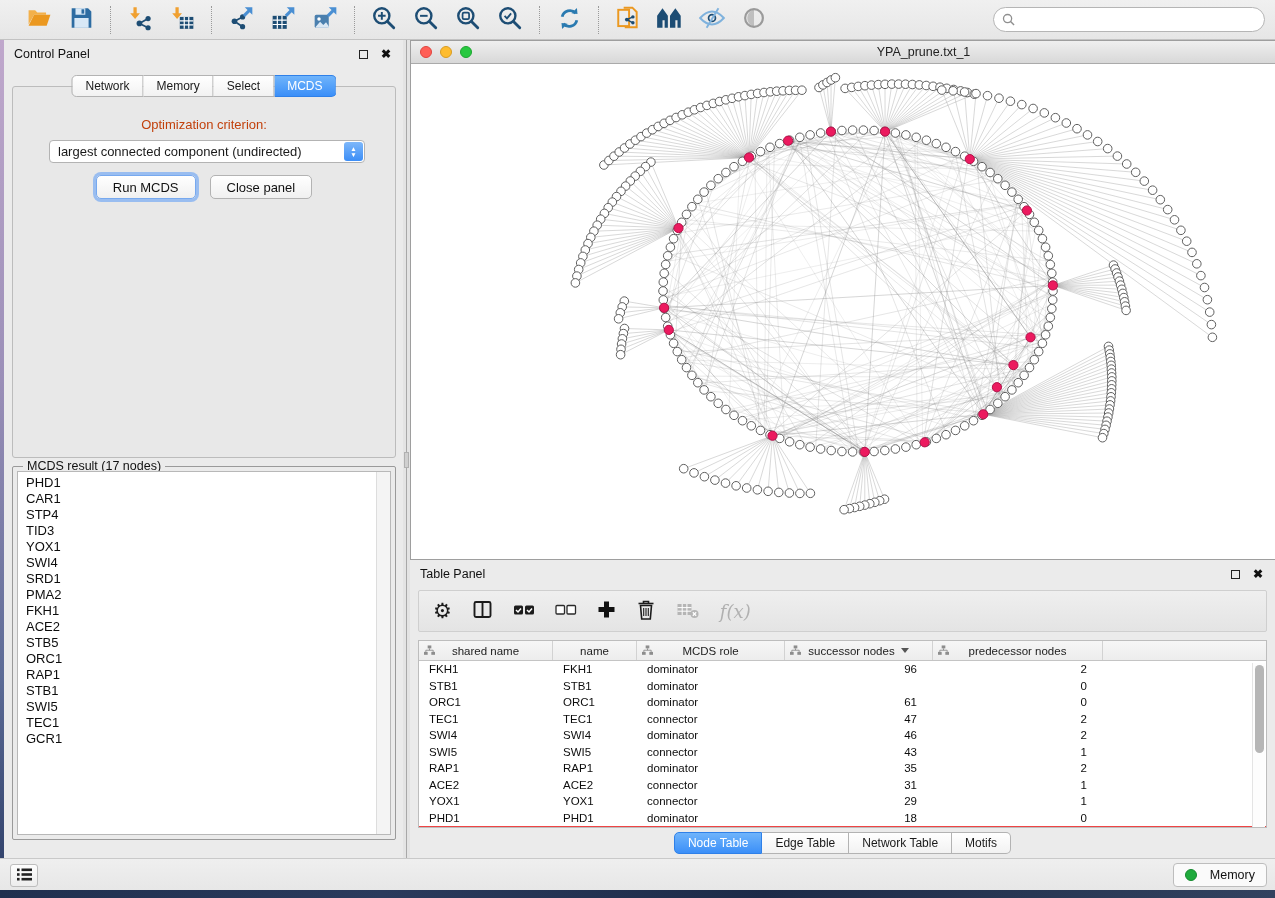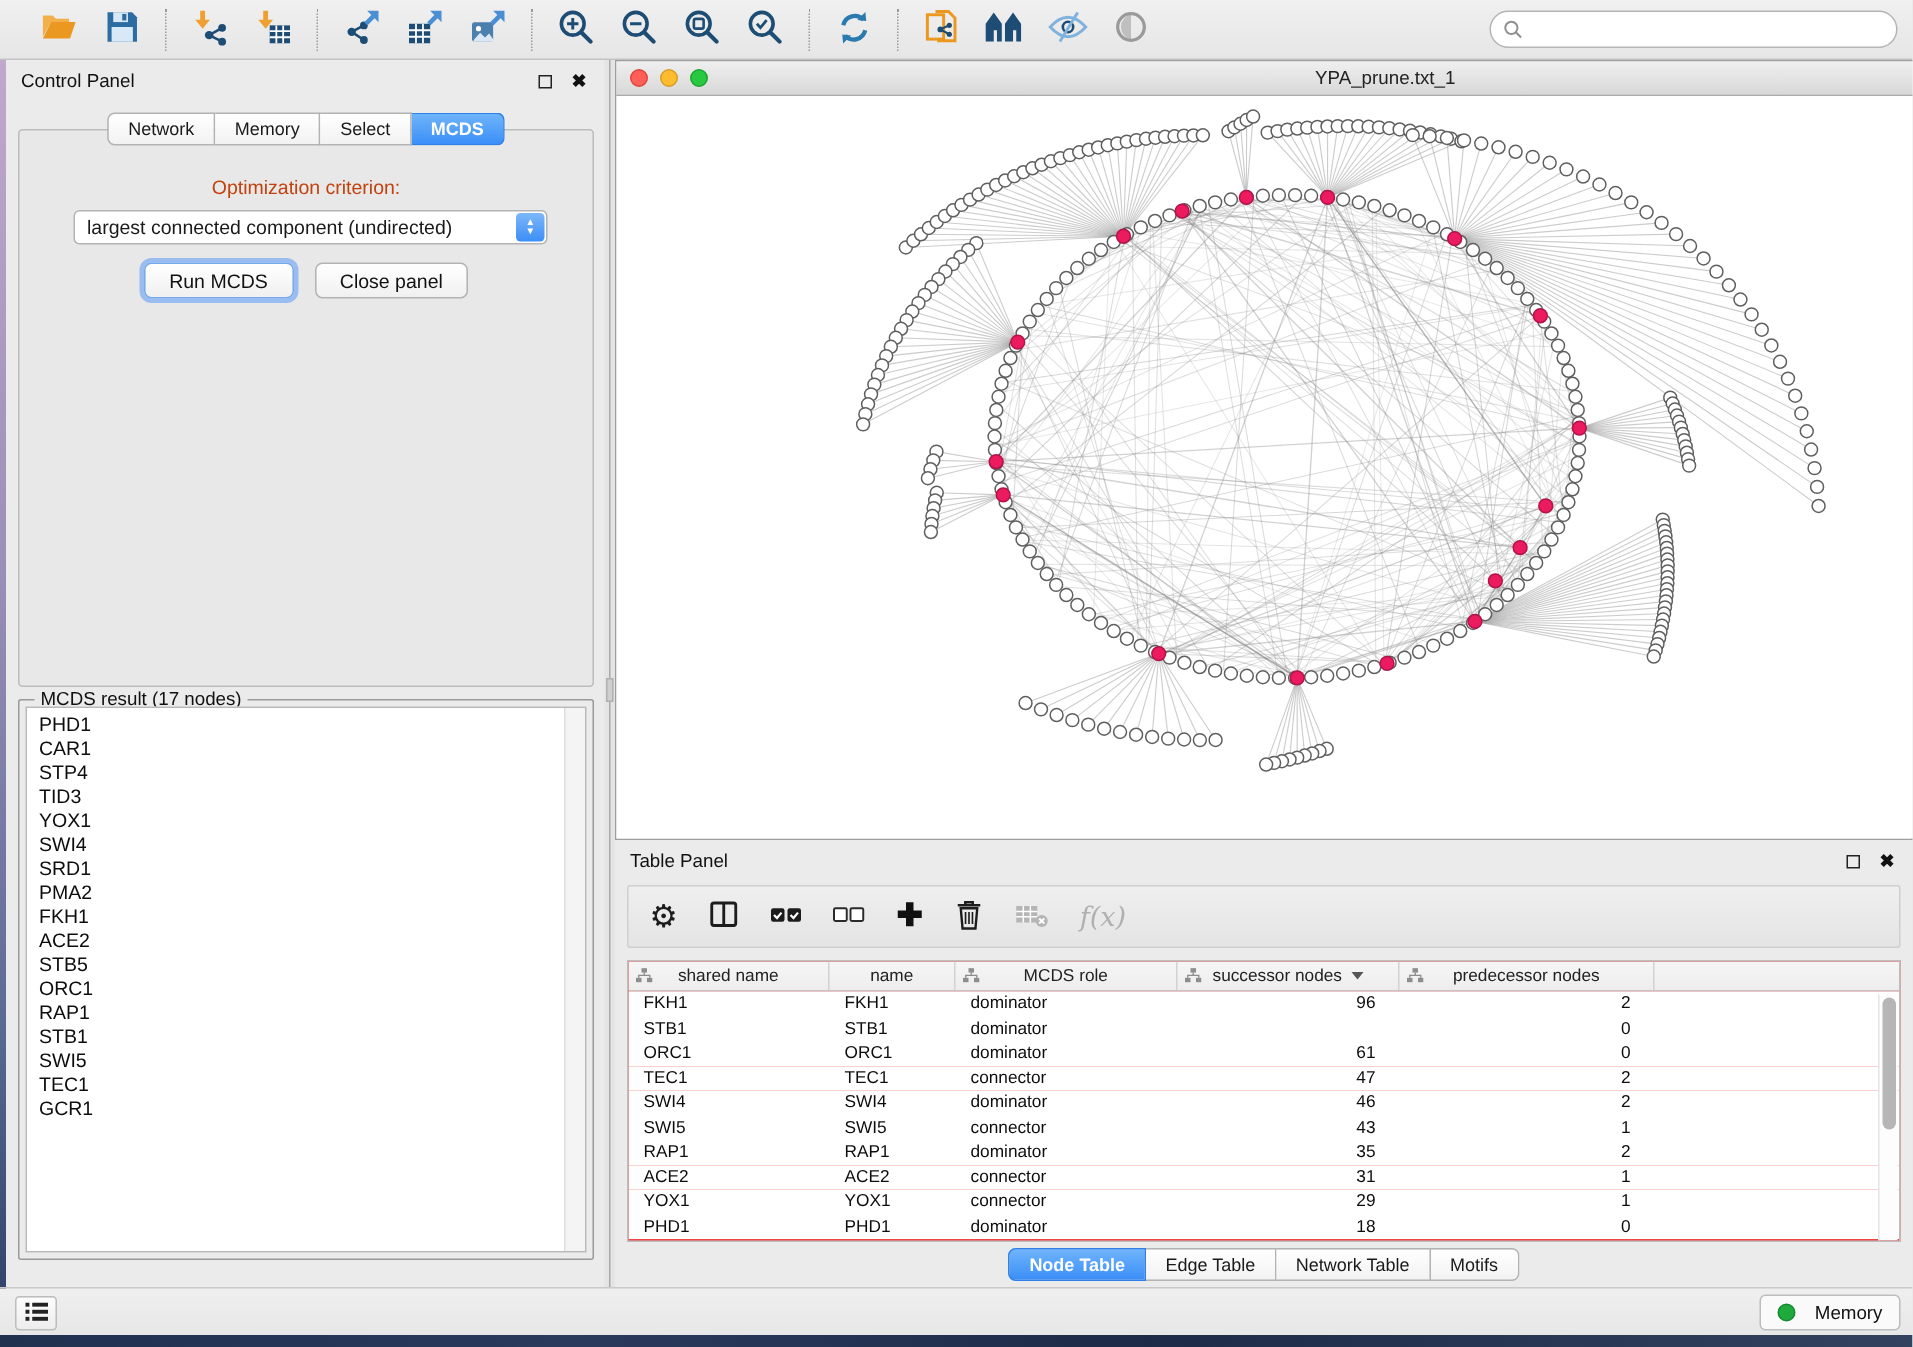--- a/index.html
+++ b/index.html
@@ -36,21 +36,21 @@
   .mini-close { font-size:12px; font-weight:bold; color:#111; line-height:1; }
 
   .cp-inner { position:absolute; left:8px; right:7px; top:46px; height:372px;
     background:#e8e8e8; border:1px solid #bcbcbc; border-radius:3px; }
   .cp-tabs { position:absolute; left:50%; top:-12px; transform:translateX(-50%);
     display:inline-flex; white-space:nowrap; }
   .seg-tab { border:1px solid #b3b3b3; border-left-width:0; background:linear-gradient(#ffffff,#f2f2f2);
     padding:3px 13px; font-size:12px; color:#1a1a1a; cursor:default; }
   .seg-tab:first-child { border-left-width:1px; border-radius:5px 0 0 5px; }
   .seg-tab:last-child { border-radius:0 5px 5px 0; }
-  .seg-tab.active { background:linear-gradient(#6fb4fb,#3b8ff8); border-color:#2f80e8; color:#fff;font-weight:bold; }
+  .seg-tab.active { background:linear-gradient(#6fb4fb,#3b8ff8); border-color:#2f80e8; color:#fff; }
 
   .crit-label { position:absolute; top:30px; width:100%; text-align:center; font-size:13px; color:#c2410c; }
   .crit-select { position:absolute; left:36px; top:53px; width:316px; height:23px;
     background:#fff; border:1px solid #b3b3b3; border-radius:4px; display:flex; align-items:center;
     font-size:13px; }
   .crit-select .val { flex:1; padding:0 8px; white-space:nowrap; overflow:hidden; }
   .stepper { width:19px; height:19px; margin-right:1px; border-radius:3px;
     background:linear-gradient(#7db7fa,#3c8ef7); display:flex; flex-direction:column;
     align-items:center; justify-content:center; gap:1px; }
   .stepper span { color:#fff; font-size:6.5px; line-height:5px; }

